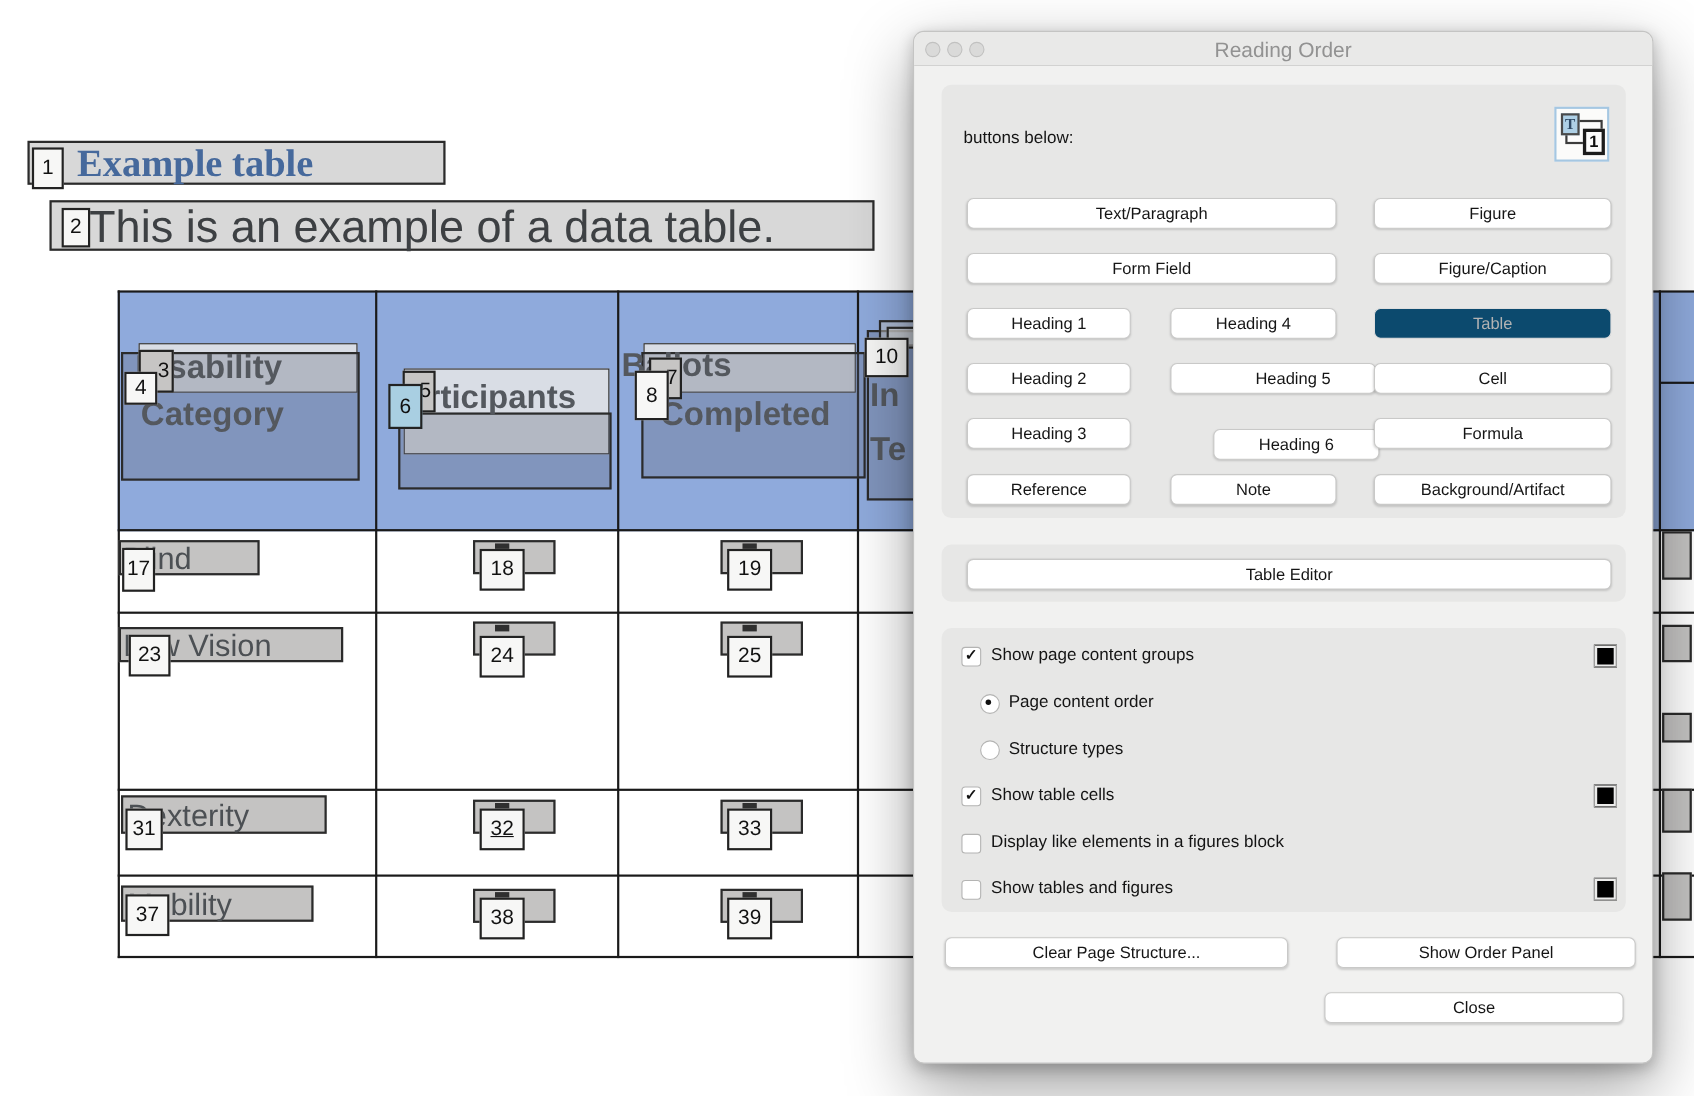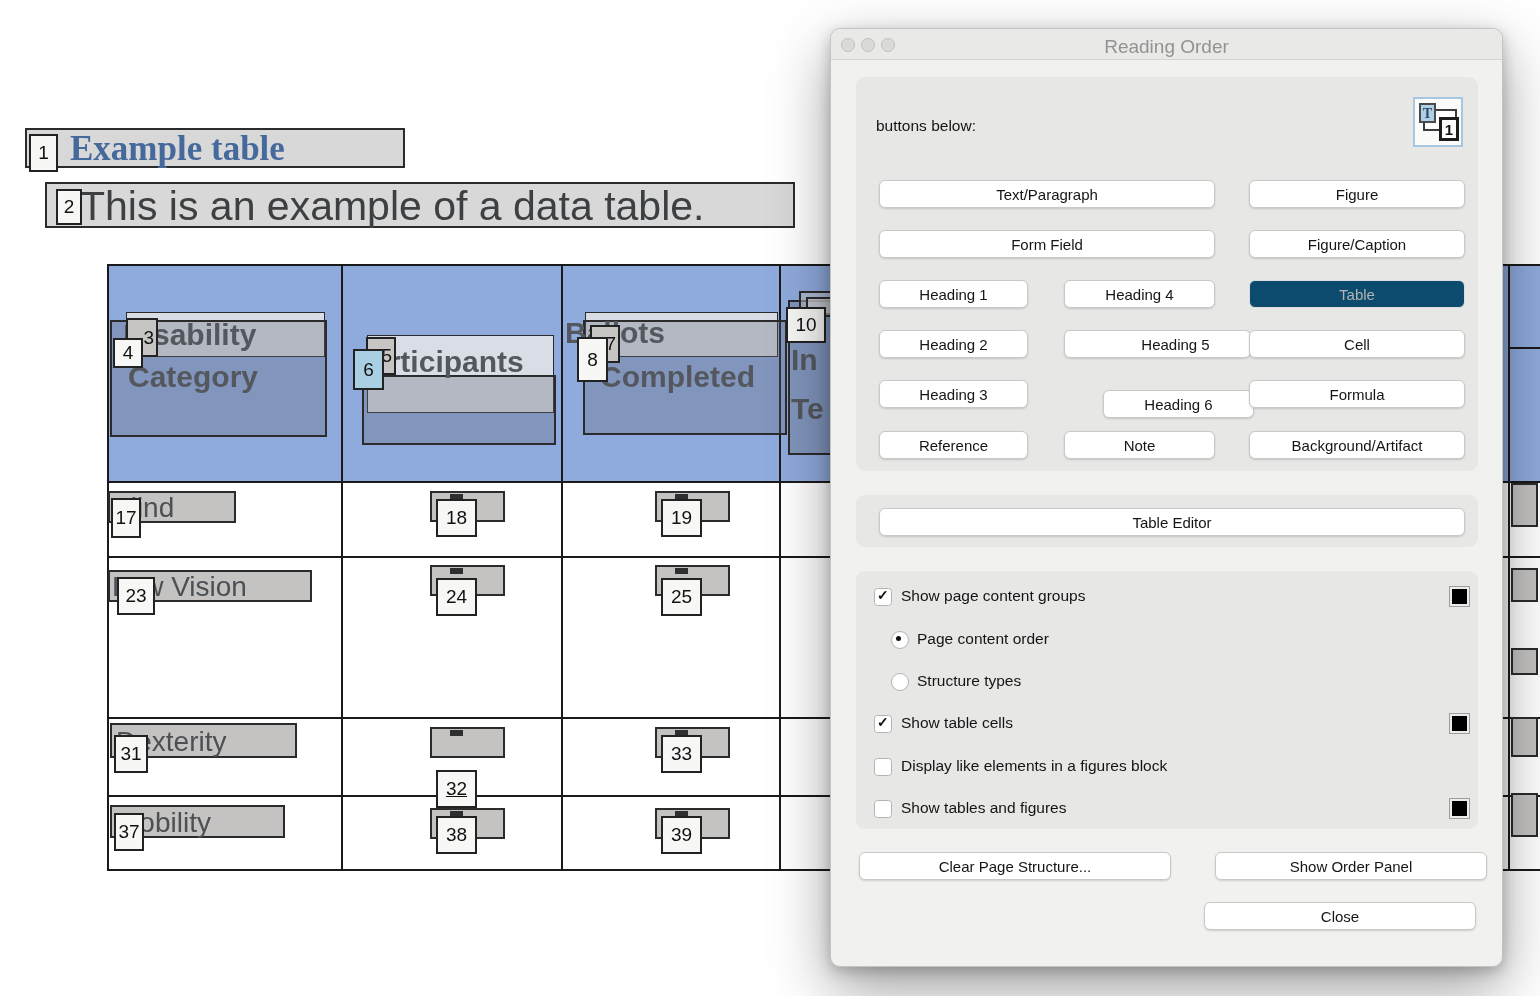--- a/index.html
+++ b/index.html
@@ -121,29 +121,29 @@
     <div class="mark"></div>
   </div>
 <div class="tag" style="left:661px;top:578px;width:41px;height:38px;">25</div>
 
 <div class="cellhl" style="left:110px;top:723px;width:187px;height:35px;"></div>
 <div class="rowtxt" style="left:116px;top:726px;">Dexterity</div>
 <div class="tag" style="left:114px;top:735px;width:34px;height:38px;">31</div>
 <div class="cellhl" style="left:430px;top:727px;width:75px;height:31px;">
     <div class="mark"></div>
   </div>
-<div class="tag" style="left:436px;top:770px;width:41px;height:38px;text-decoration:underline;">32</div>
+<div class="tag" style="left:436px;top:735px;width:41px;height:38px;text-decoration:underline;">32</div>
 <div class="cellhl" style="left:655px;top:727px;width:75px;height:31px;">
     <div class="mark"></div>
   </div>
 <div class="tag" style="left:661px;top:735px;width:41px;height:38px;">33</div>
 
 <div class="cellhl" style="left:110px;top:805px;width:175px;height:33px;"></div>
 <div class="rowtxt" style="left:116px;top:807px;">Mobility</div>
-<div class="tag" style="left:114px;top:813px;width:30px;height:38px;">37</div>
+<div class="tag" style="left:114px;top:813px;width:40px;height:38px;">37</div>
 <div class="cellhl" style="left:430px;top:808px;width:75px;height:31px;">
     <div class="mark"></div>
   </div>
 <div class="tag" style="left:436px;top:816px;width:41px;height:38px;">38</div>
 <div class="cellhl" style="left:655px;top:808px;width:75px;height:31px;">
     <div class="mark"></div>
   </div>
 <div class="tag" style="left:661px;top:816px;width:41px;height:38px;">39</div>
 
 <div class="dlg">

